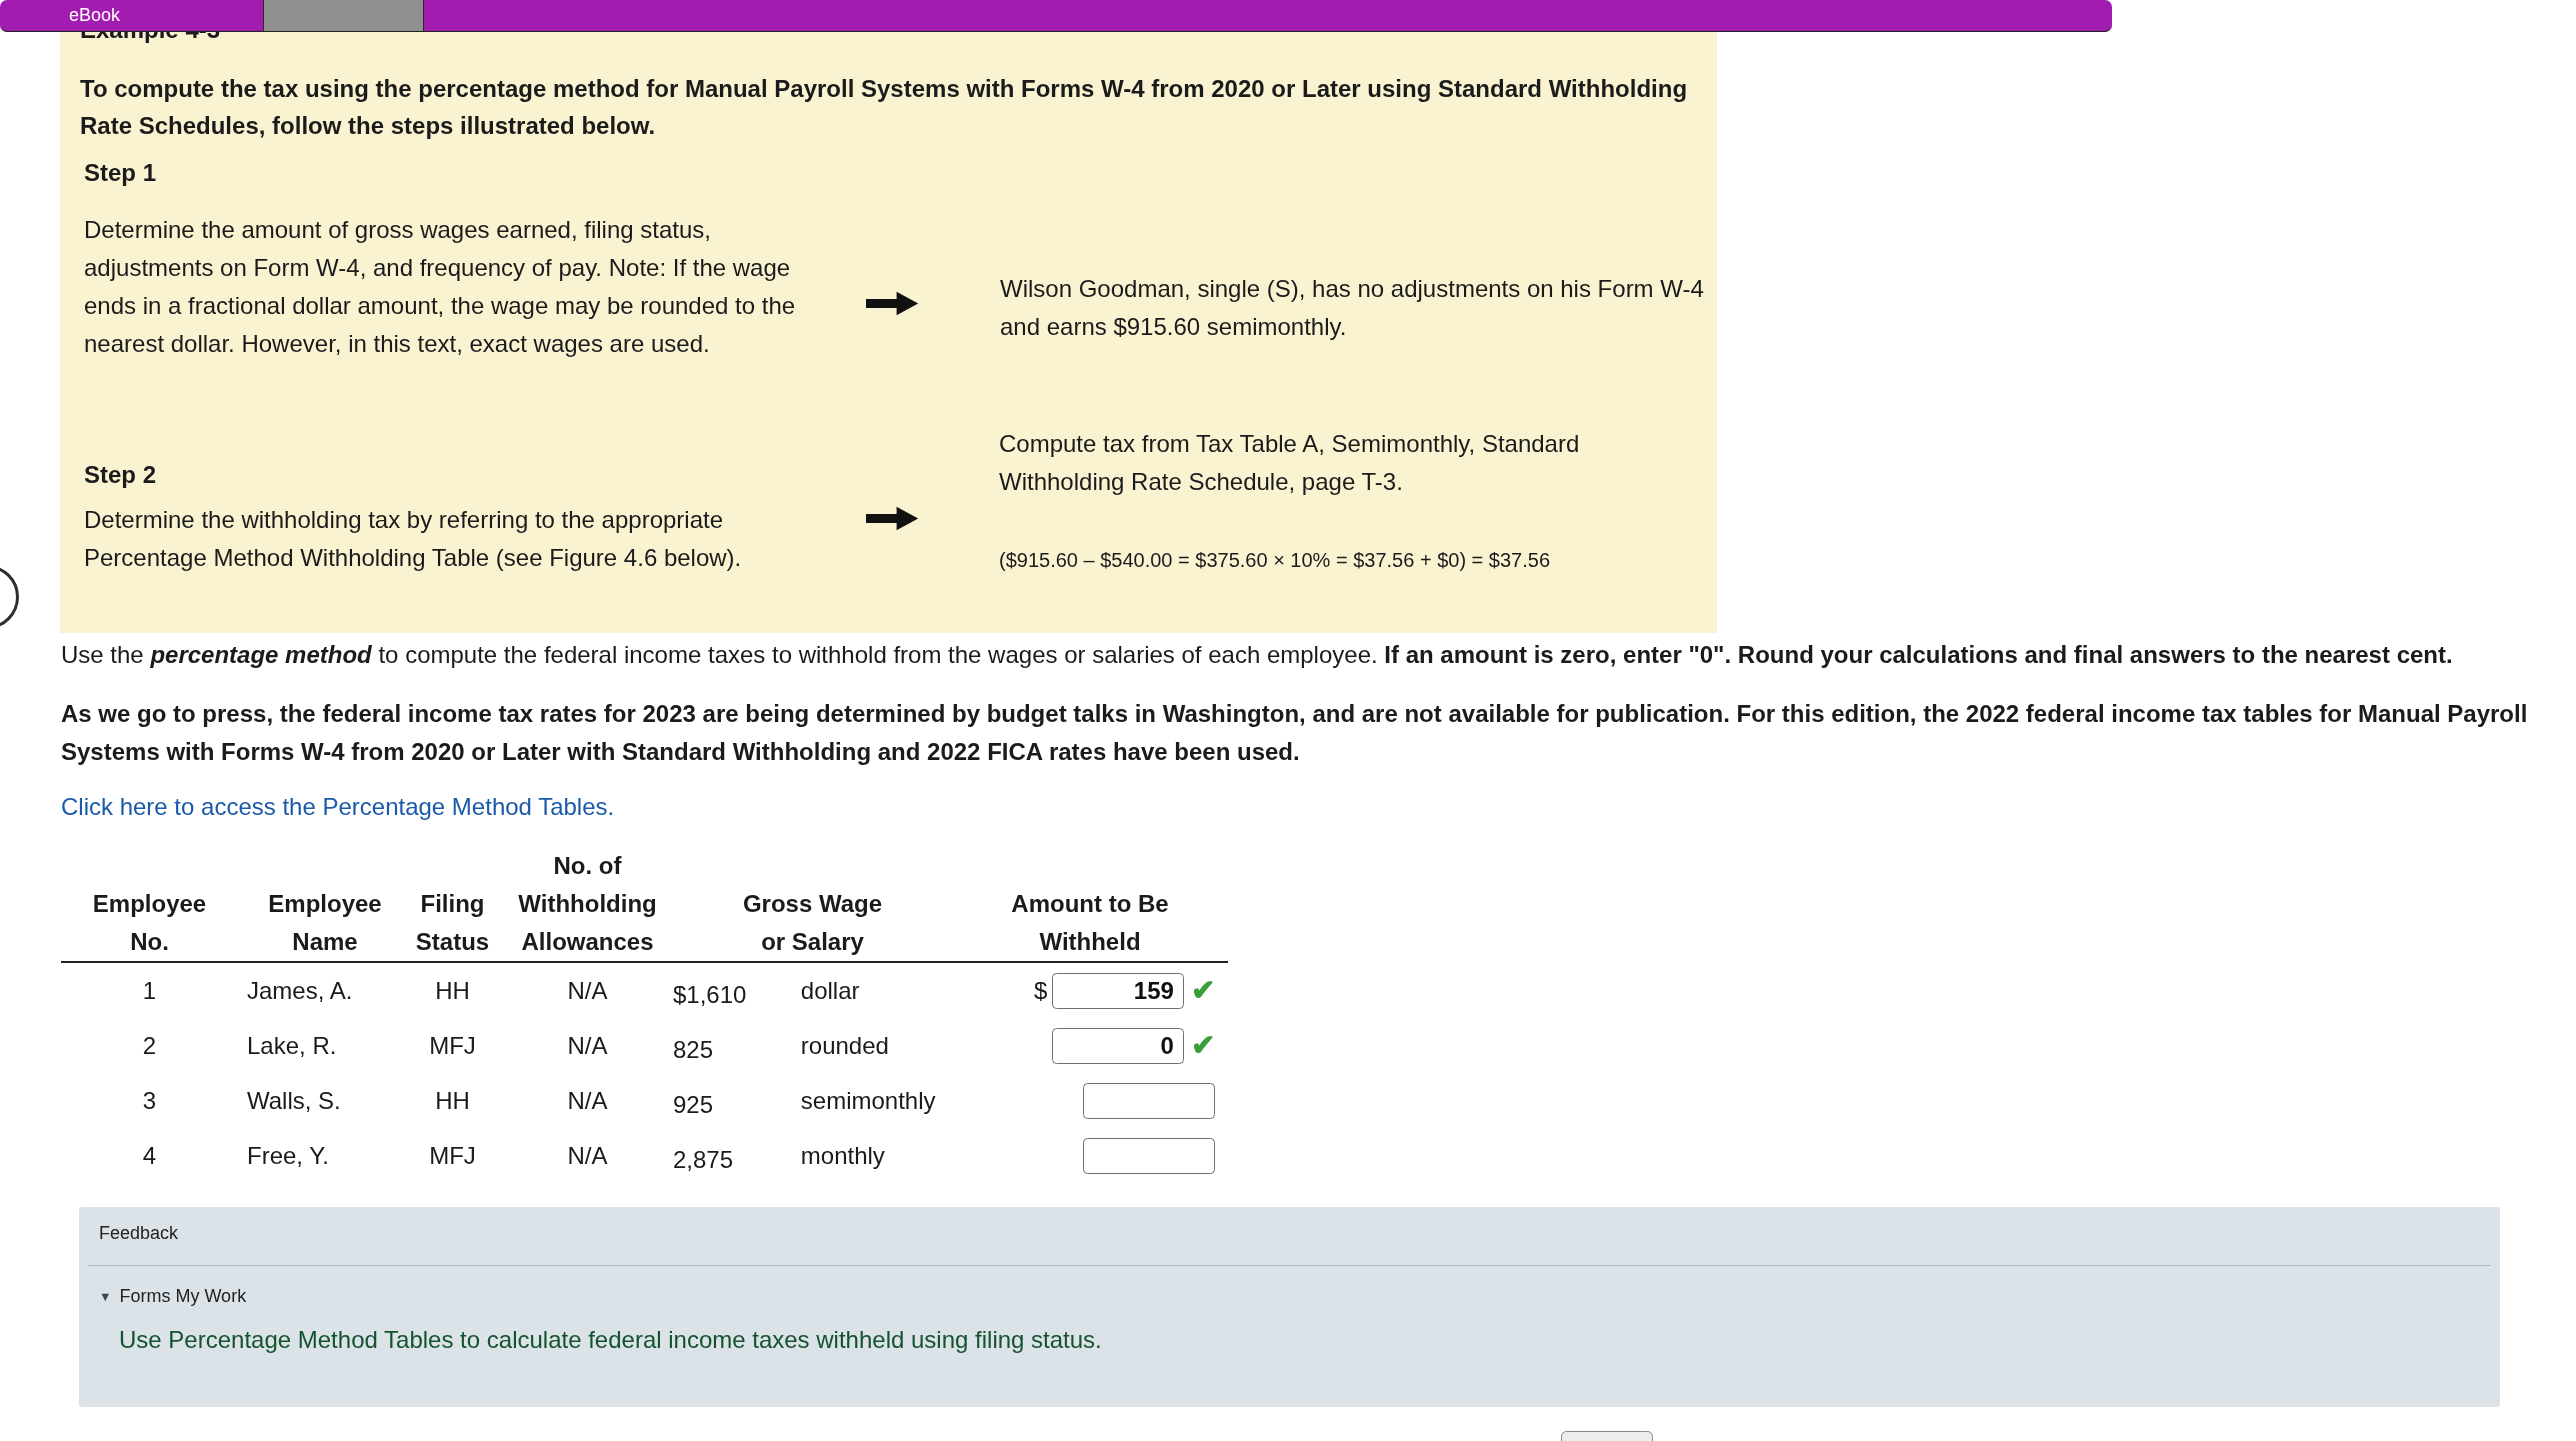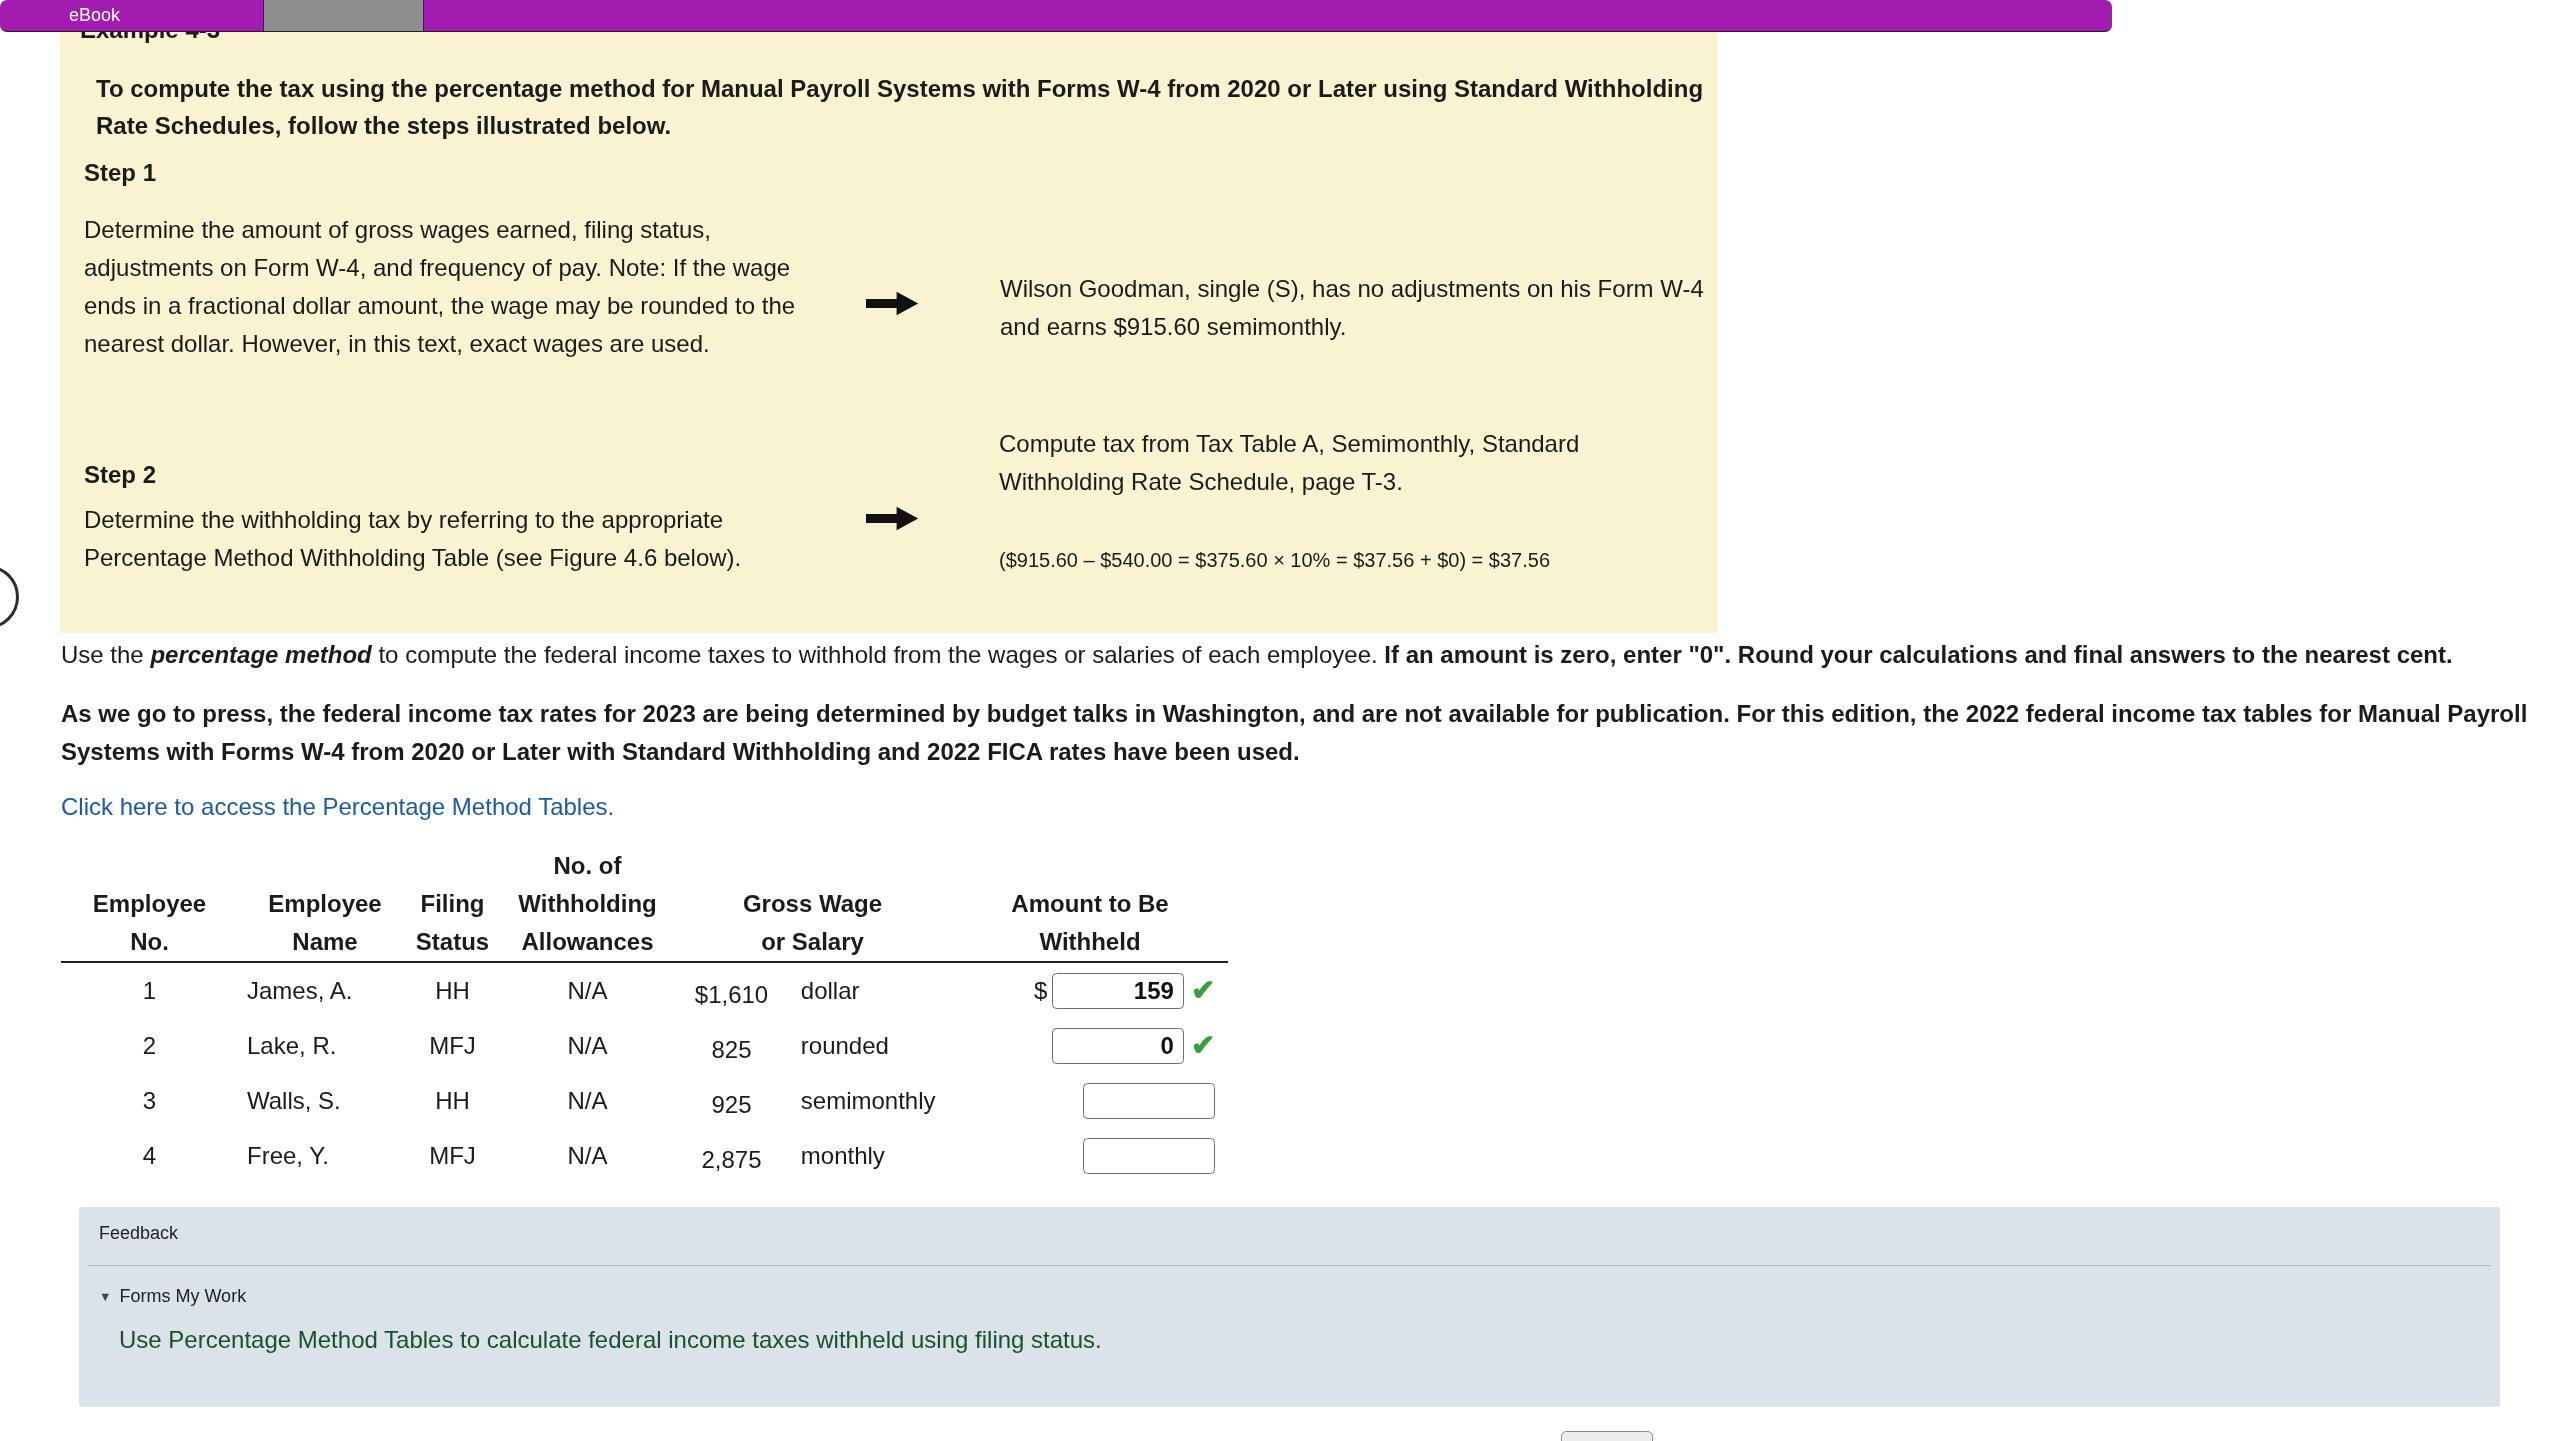--- a/index.html
+++ b/index.html
@@ -14,21 +14,21 @@
     background:#a21caf; border-bottom:0.9px solid #222; z-index:20;border-radius:7px; }
   .ebook-label { position:absolute; left:69px; top:5.4px; color:#fff; font-size:18px; }
   .chrome-tab { position:absolute; left:263px; top:0; width:159px; height:31px;
     background:#8f8f8f; border-left:0.9px solid #2a2a2a; border-right:0.9px solid #2a2a2a; }
 
   
   .example-box { position:absolute; left:60px; top:30px; width:1657px; height:603px;
     background:#faf3d1; z-index:1; }
   .example-title { position:absolute; left:20px; top:-14.4px; font-size:24px; font-weight:bold; white-space:nowrap; }
   .example-intro { position:absolute; left:20px; top:40px; width:1621px;
-    font-size:24px; font-weight:bold; line-height:37px;margin-left:16px; }
+    font-size:24px; font-weight:bold; line-height:37px; }
   .step-label { position:absolute; font-size:24px; font-weight:bold; }
   .step1-label { left:24px; top:129px; }
   .step1-text  { position:absolute; left:24px; top:181px; width:721px; font-size:24px; line-height:38px; }
   .arrow { position:absolute; width:54px; height:27px; }
   .arrow svg { display:block; }
   .arrow1 { left:806px; top:260px; }
   .arrow2 { left:806px; top:475px; }
   .step1-result { position:absolute; left:940px; top:240px; width:730px; font-size:24px; line-height:38px; }
   .step2-note   { position:absolute; left:939px; top:395px; width:676px; font-size:24px; line-height:38px; }
   .step2-label { left:24px; top:431px; }
@@ -51,21 +51,21 @@
   .t-head { display:flex; font-weight:bold; }
   .t-head .th span { display:block; height:38px; line-height:38px; text-align:center;
     font-size:24px; white-space:nowrap; }
   .t-rule { border-top:2.7px solid #222; }
   .t-row { display:flex; height:55px; align-items:center; font-size:24px; }
   .c1 { width:177px; text-align:center; }
   .c2 { width:165px; padding-left:9px; box-sizing:border-box; text-align:left; }
   .c3 { width:99px; text-align:center; }
   .c4 { width:171px; text-align:center; }
   .c5 { width:279px; display:flex; align-items:center; }
-  .c5 .wage-amt { width:117px; text-align:center; display:inline-block;margin-top:8px; }
+  .c5 .wage-amt { width:117px; text-align:left; display:inline-block;margin-top:8px; }
   .c5 .wage-unit { margin-left:10.8px; }
   .c6 { width:276px; display:flex; justify-content:flex-end; align-items:center;
     padding-right:12.6px; box-sizing:border-box; }
   .cur { margin-right:4.5px; }
   .amt-input { width:132px; height:36px; border:1.8px solid #6e6e6e; border-radius:4.5px;
     background:#fff; box-sizing:border-box; text-align:right; padding:0 9px 0 3px;
     font-family:"Liberation Sans",sans-serif; font-size:24px; font-weight:bold; color:#111; }
   .check { color:#3a9e3a; font-size:29px; font-weight:bold; margin-left:7.2px; line-height:1; }
 
   

